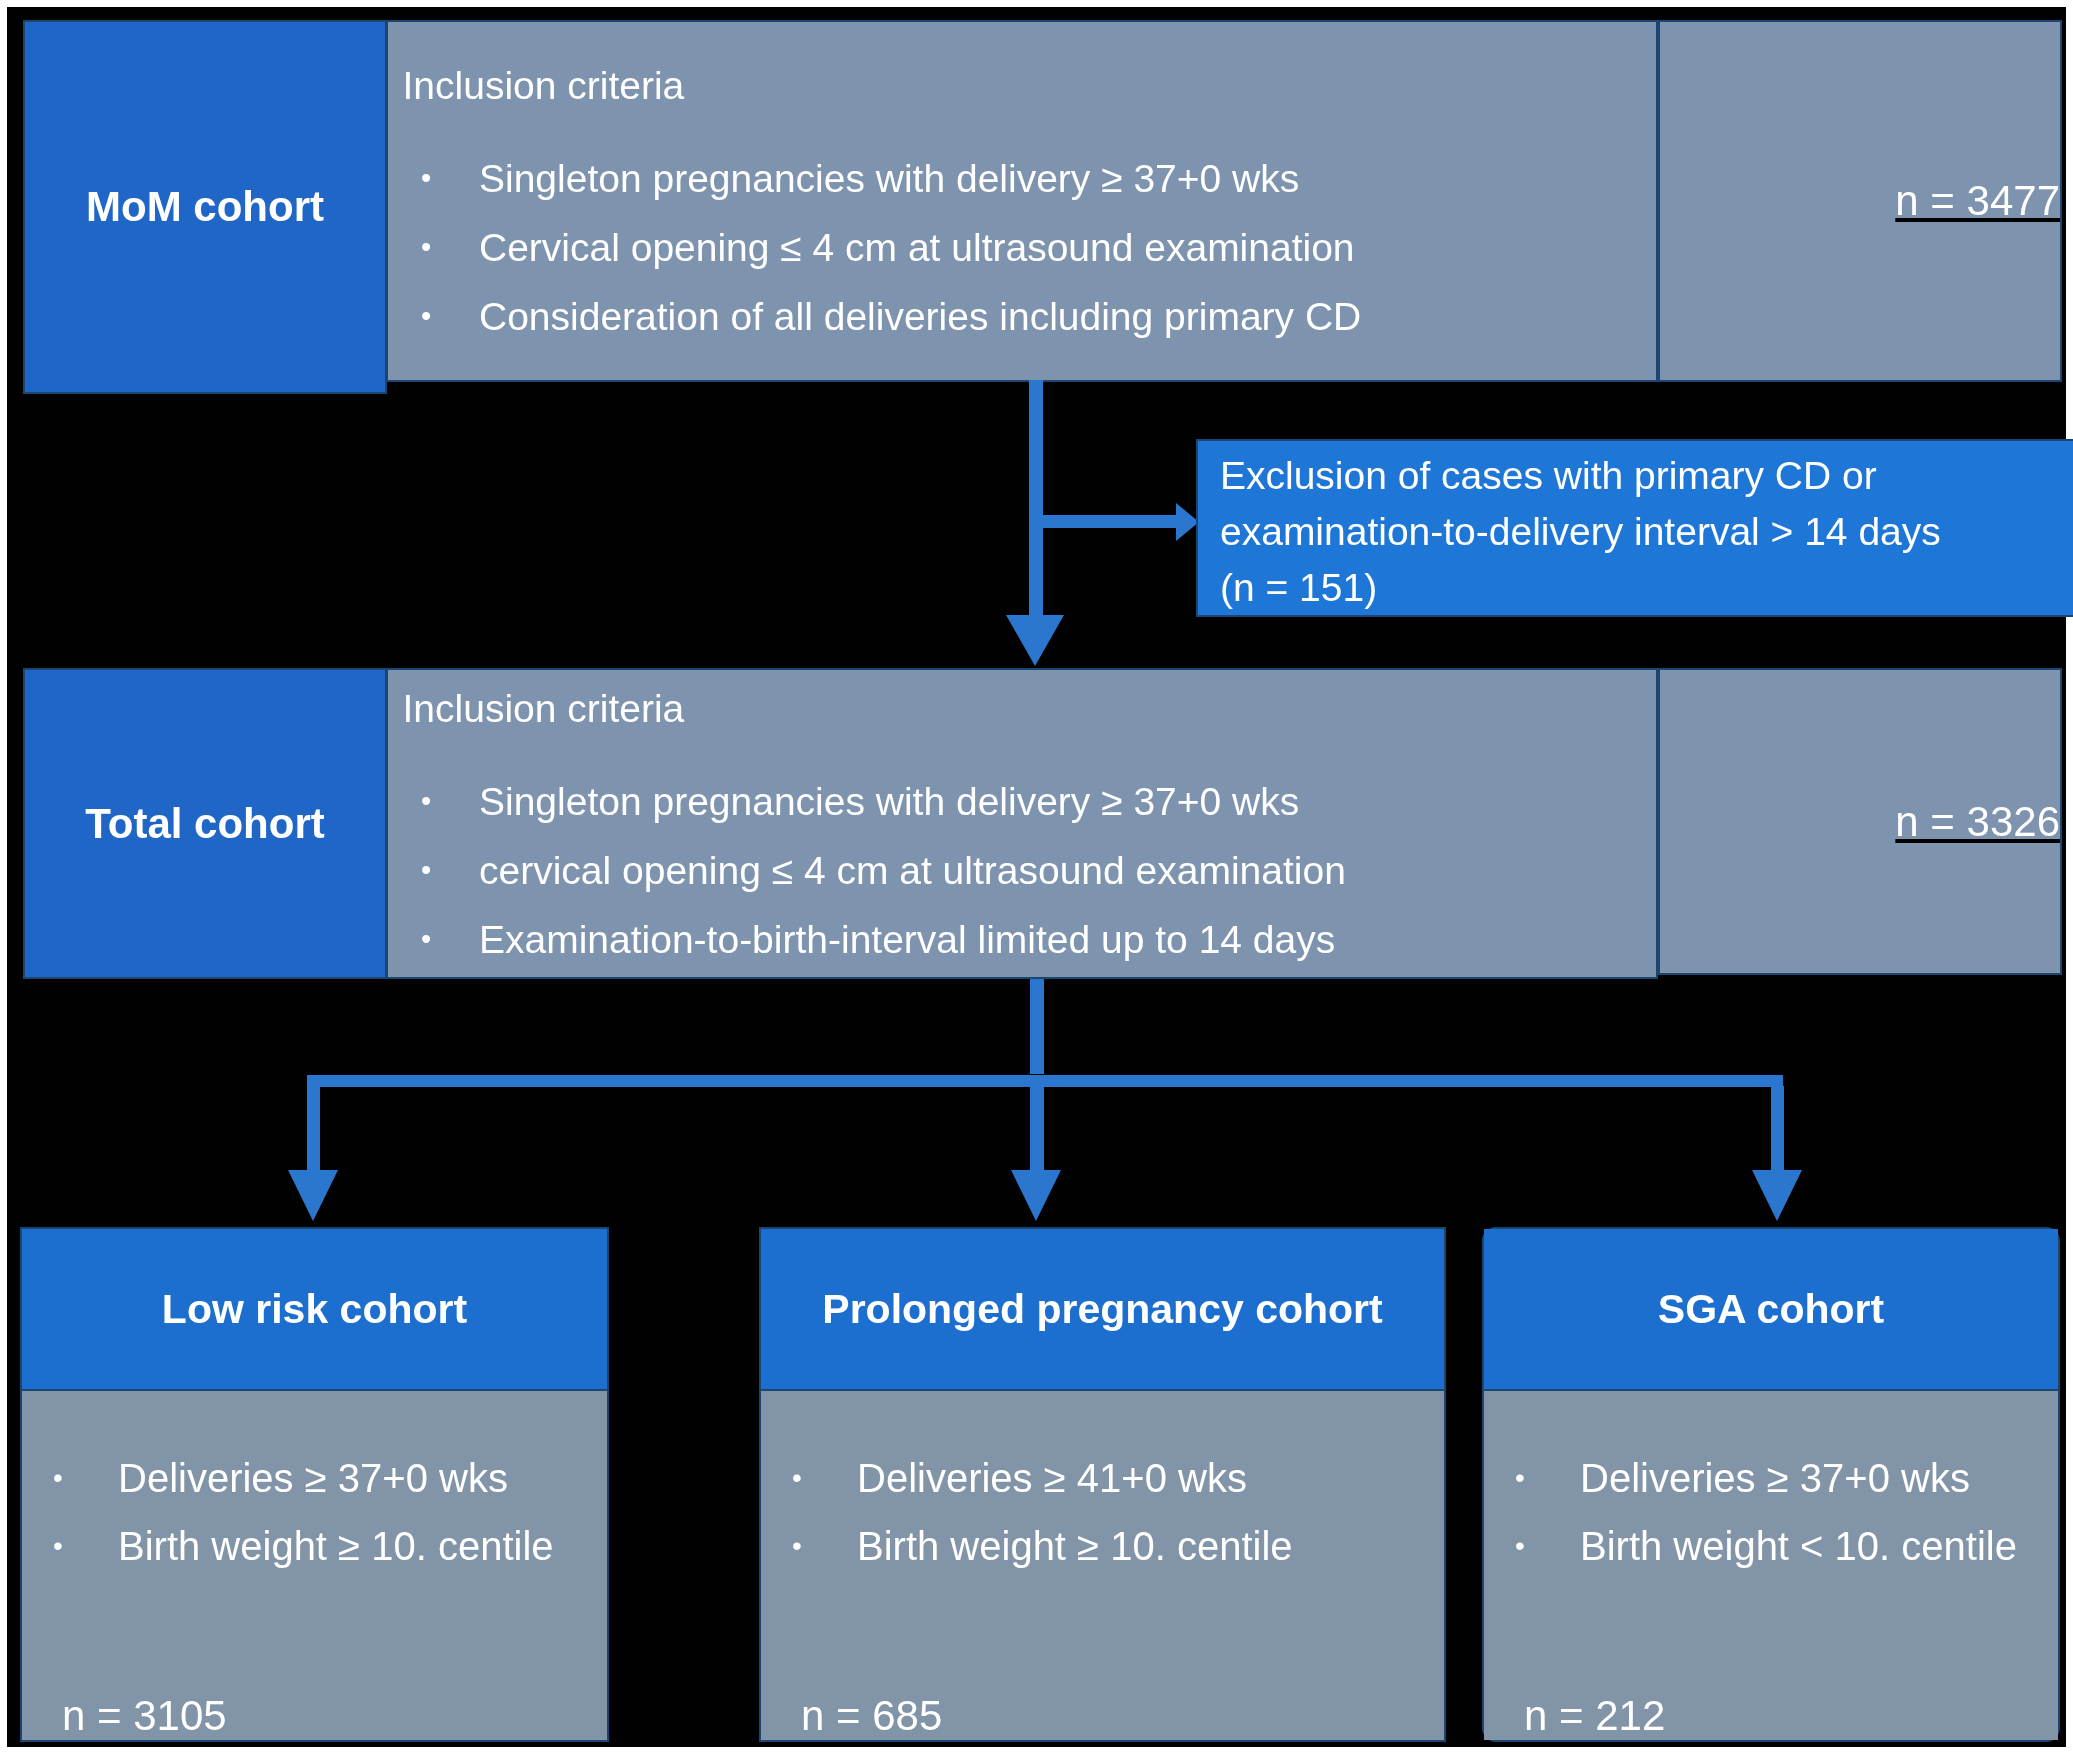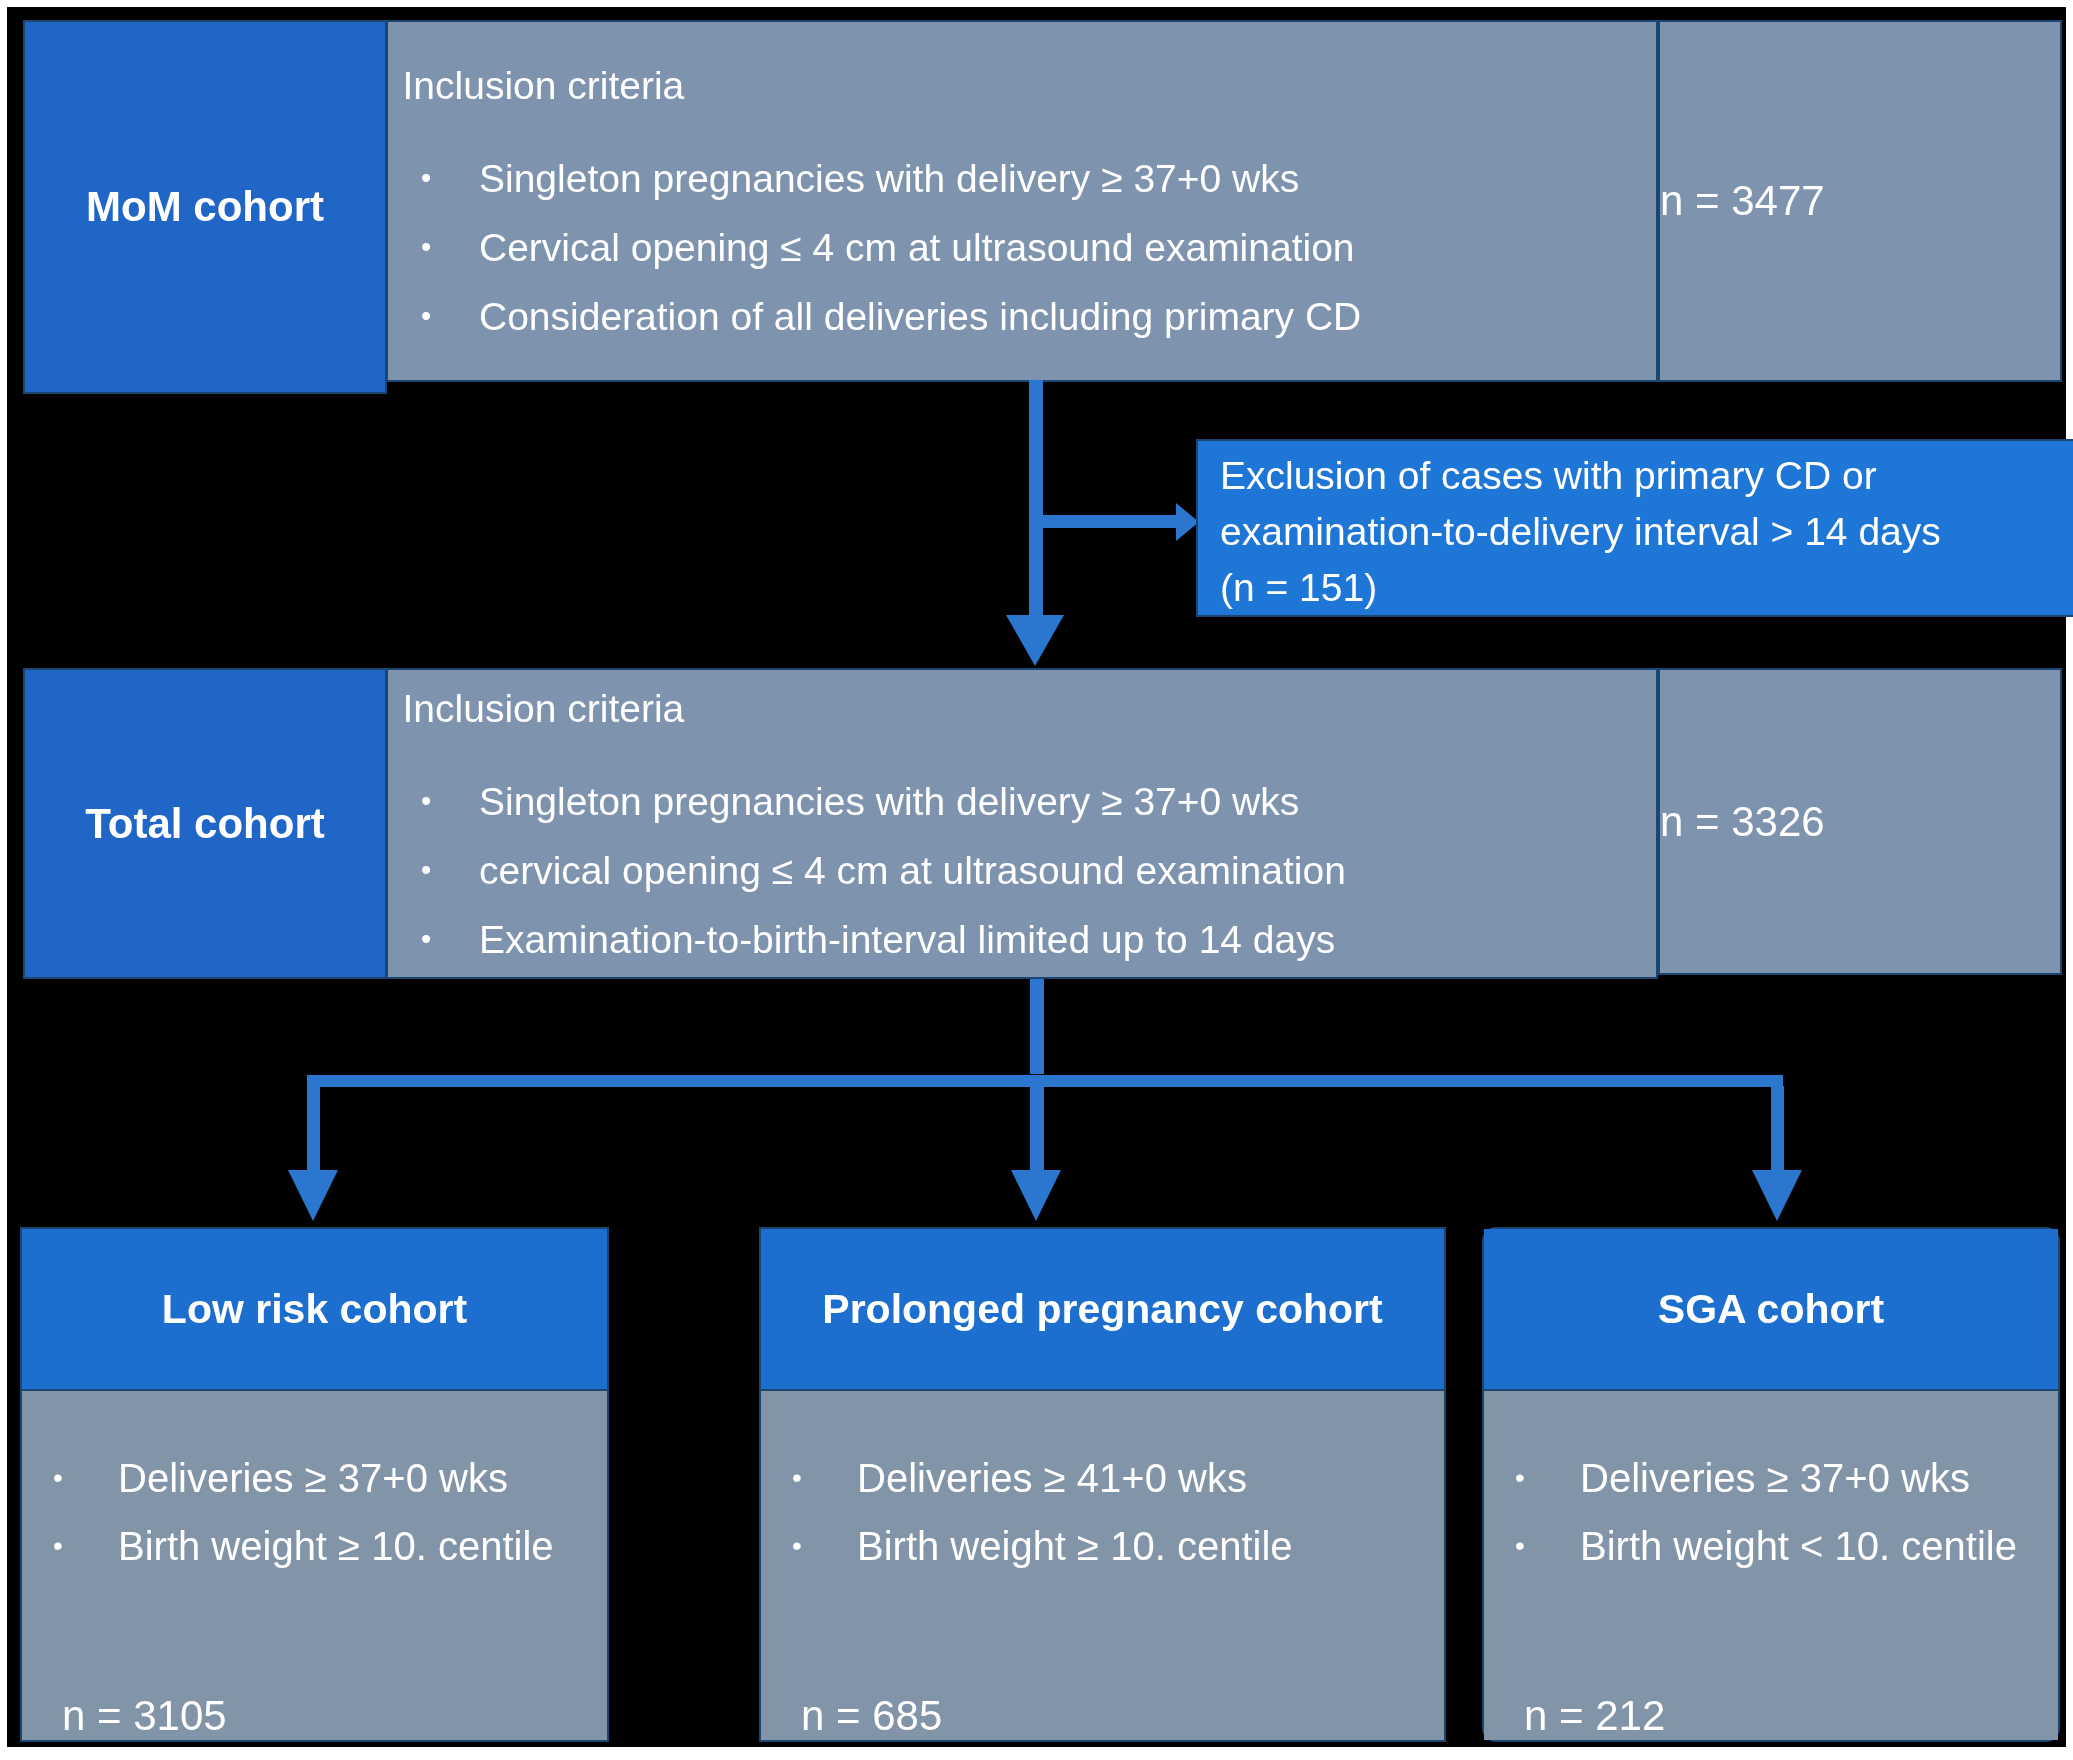--- a/index.html
+++ b/index.html
@@ -2,21 +2,21 @@
 <html style="--canvas-bg: #010101; --label-blue: #2066c6; --header-blue: #1c6fce; --exclusion-blue: #1e76d6; --arrow-blue: #2b77d0; --row-body: #7d93ae; --sub-body: #8294a7; --box-border: #1c4672; --text: #ffffff;font-size:14.5px"><head>
 <meta charset="utf-8">
 <style>
   html,body{margin:0;padding:0;}
   body{font-family:"Liberation Sans", sans-serif;}
   .page{position:relative;width:2074px;height:1760px;background:#ffffff;overflow:hidden;}
   .canvas{position:absolute;left:7.3px;top:7.3px;width:2059px;height:1740px;background:var(--canvas-bg,#000);}
   .box{position:absolute;border:2.7px solid var(--box-border,#1c4672);box-sizing:border-box;}
   .label-box{background:var(--label-blue,#2066c6);display:flex;align-items:center;justify-content:center;}
   .body-box{background:var(--row-body,#7d93ae);}
-  .n-box{background:var(--row-body,#7d93ae);display:flex;align-items:center;justify-content:flex-start;}
+  .n-box{background:var(--row-body,#7d93ae);display:flex;align-items:center;justify-content:flex-end;text-decoration:underline;}
   .cohort-label{color:var(--text,#fff);font-weight:bold;font-size:42px;}
   .n-label{color:var(--text,#fff);font-size:42px;}
 
   #mom-box{left:23px;top:20px;width:364px;height:374px;}
   #mom-criteria{left:386px;top:20px;width:1272px;height:362px;}
   #mom-n{left:1658px;top:20px;width:404px;height:362px;}
   #total-box{left:23px;top:668px;width:364px;height:311px;}
   #total-criteria{left:386px;top:668px;width:1272px;height:311px;}
   #total-n{left:1658px;top:668px;width:404px;height:307px;}
   #exclusion-box{left:1196px;top:439px;width:1016px;height:178px;background:var(--exclusion-blue,#1e76d6);}

